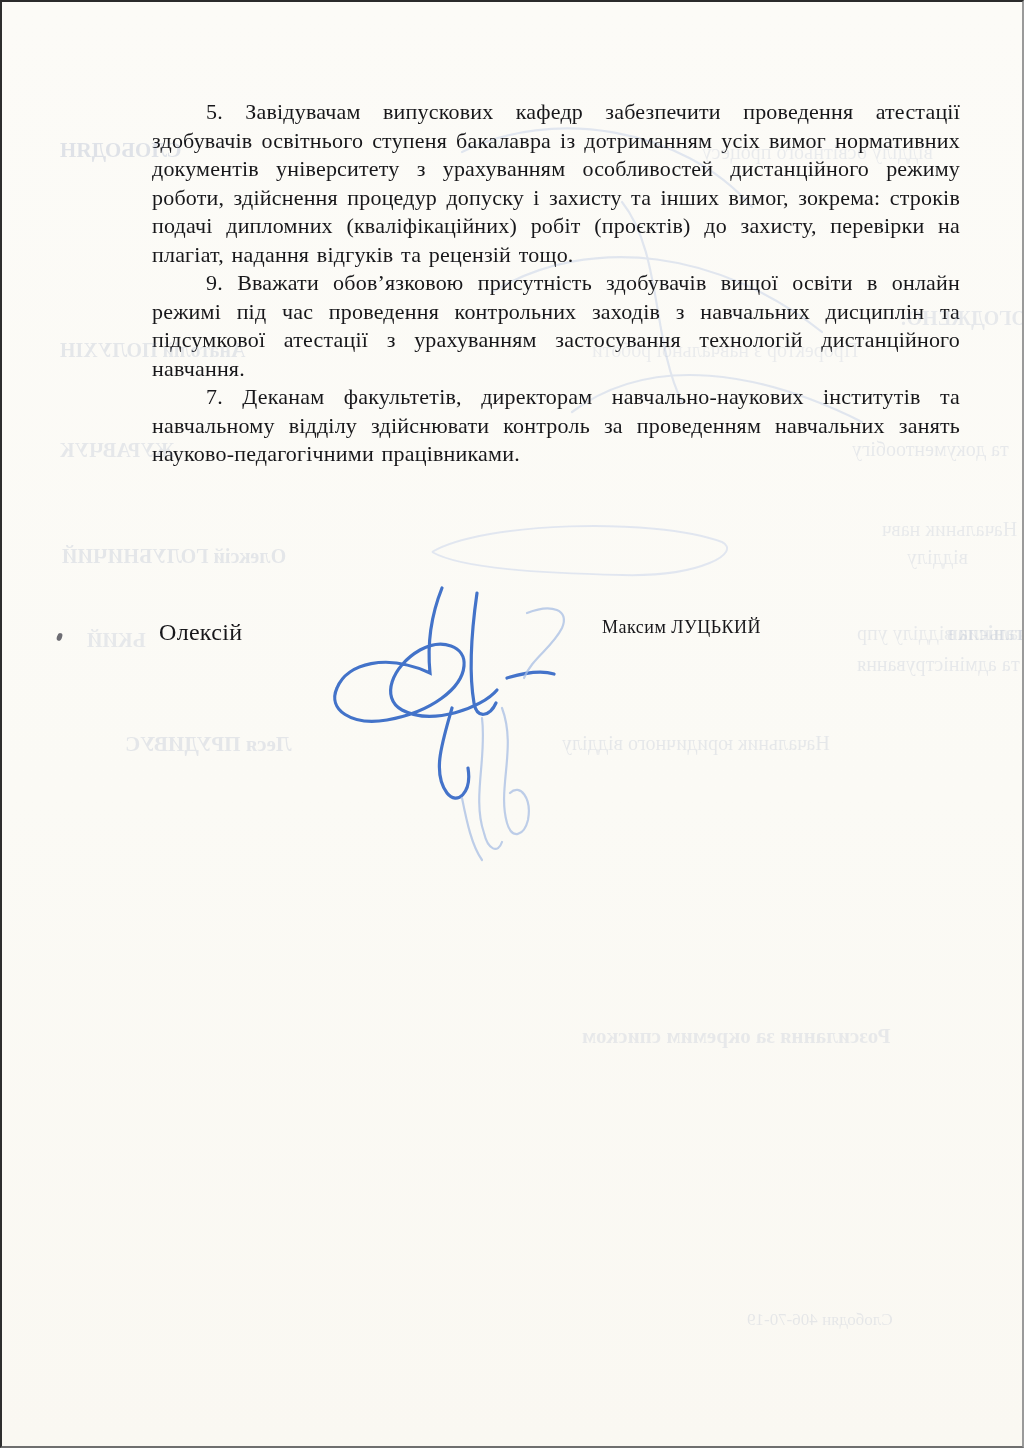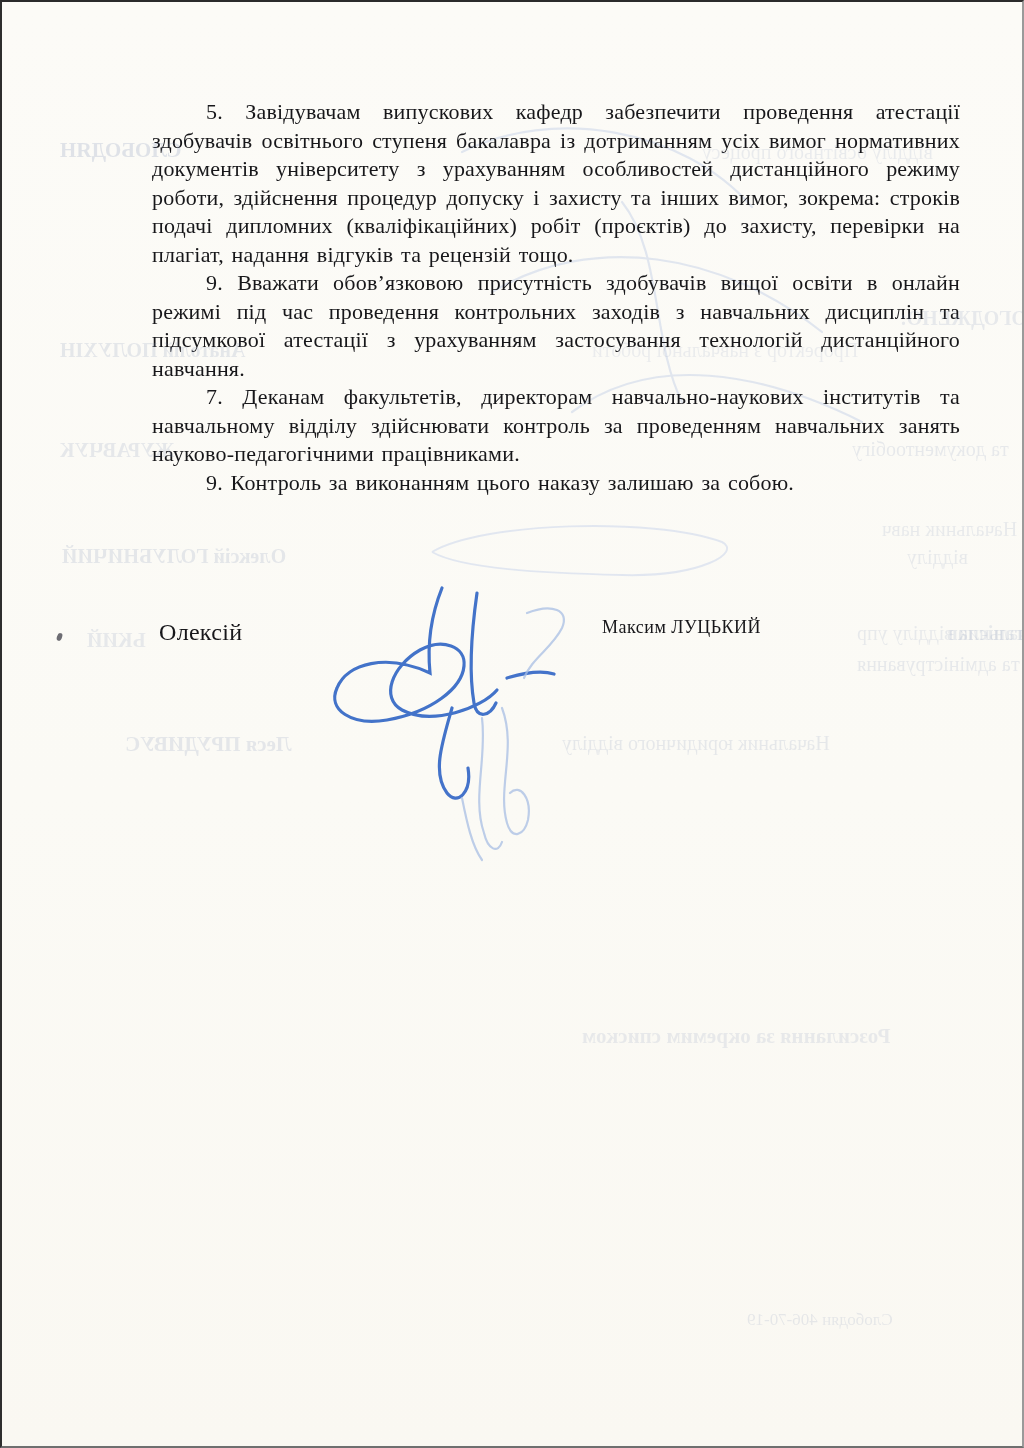--- a/index.html
+++ b/index.html
@@ -68,21 +68,20 @@
   </svg>
 
   <svg class="ink-svg" style="left:400px;top:505px;opacity:.45;" width="360" height="90" viewBox="0 0 360 90">
     <path d="M30 45 C80 15 250 10 320 35 C340 45 300 70 220 68 C140 66 60 62 30 45" fill="none" stroke="#c3d0ea" stroke-width="2"></path>
   </svg>
 
   <div class="text-block">
       <p>5. Завідувачам випускових кафедр забезпечити проведення атестації здобувачів освітнього ступеня бакалавра із дотриманням усіх вимог нормативних документів університету з урахуванням особливостей дистанційного режиму роботи, здійснення процедур допуску і захисту та інших вимог, зокрема: строків подачі дипломних (кваліфікаційних) робіт (проєктів) до захисту, перевірки на плагіат, надання відгуків та рецензій тощо.</p>
       <p>9. Вважати обов’язковою присутність здобувачів вищої освіти в онлайн режимі під час проведення контрольних заходів з навчальних дисциплін та підсумкової атестації з урахуванням застосування технологій дистанційного навчання.</p>
       <p>7. Деканам факультетів, директорам навчально-наукових інститутів та навчальному відділу здійснювати контроль за проведенням навчальних занять науково-педагогічними працівниками.</p>
-      <p>9. Контроль за виконанням цього наказу залишаю за собою.</p>
     </div>
 
   <span class="sig-role">Олексій</span>
   <span class="sig-name">Максим ЛУЦЬКИЙ</span>
 
   <svg class="ink-svg" style="left:290px;top:556px;" width="330" height="310" viewBox="0 0 330 310">
     <g fill="none" stroke="#3a6cc7" stroke-width="3.2" stroke-linecap="round" opacity="0.95">
       <path d="M150 30 C140 55 135 85 138 115 C95 95 55 105 45 130 C35 152 60 168 95 162 C140 154 170 130 172 108 C174 88 150 80 128 92 C100 108 88 140 110 152 C140 168 190 150 205 132"></path>
       <path d="M185 35 C180 70 176 110 182 145 C185 162 198 158 204 145"></path>
       <path d="M215 120 C235 114 252 113 262 116"></path>

